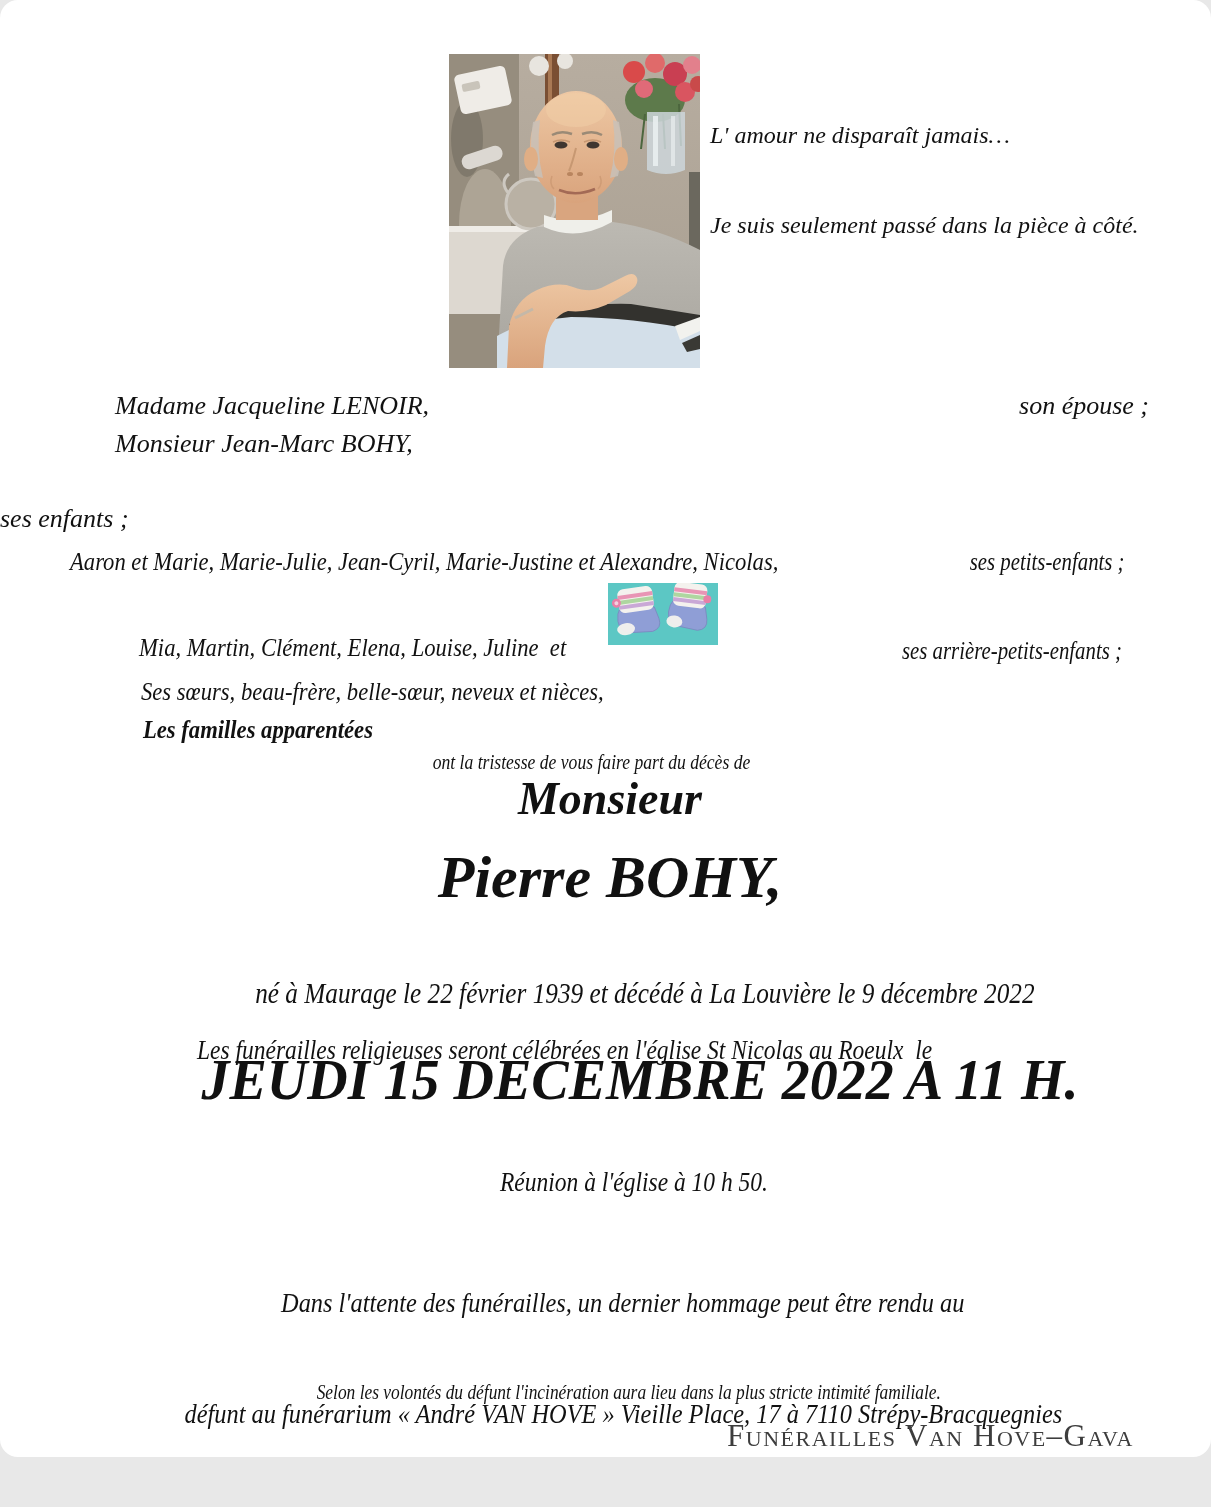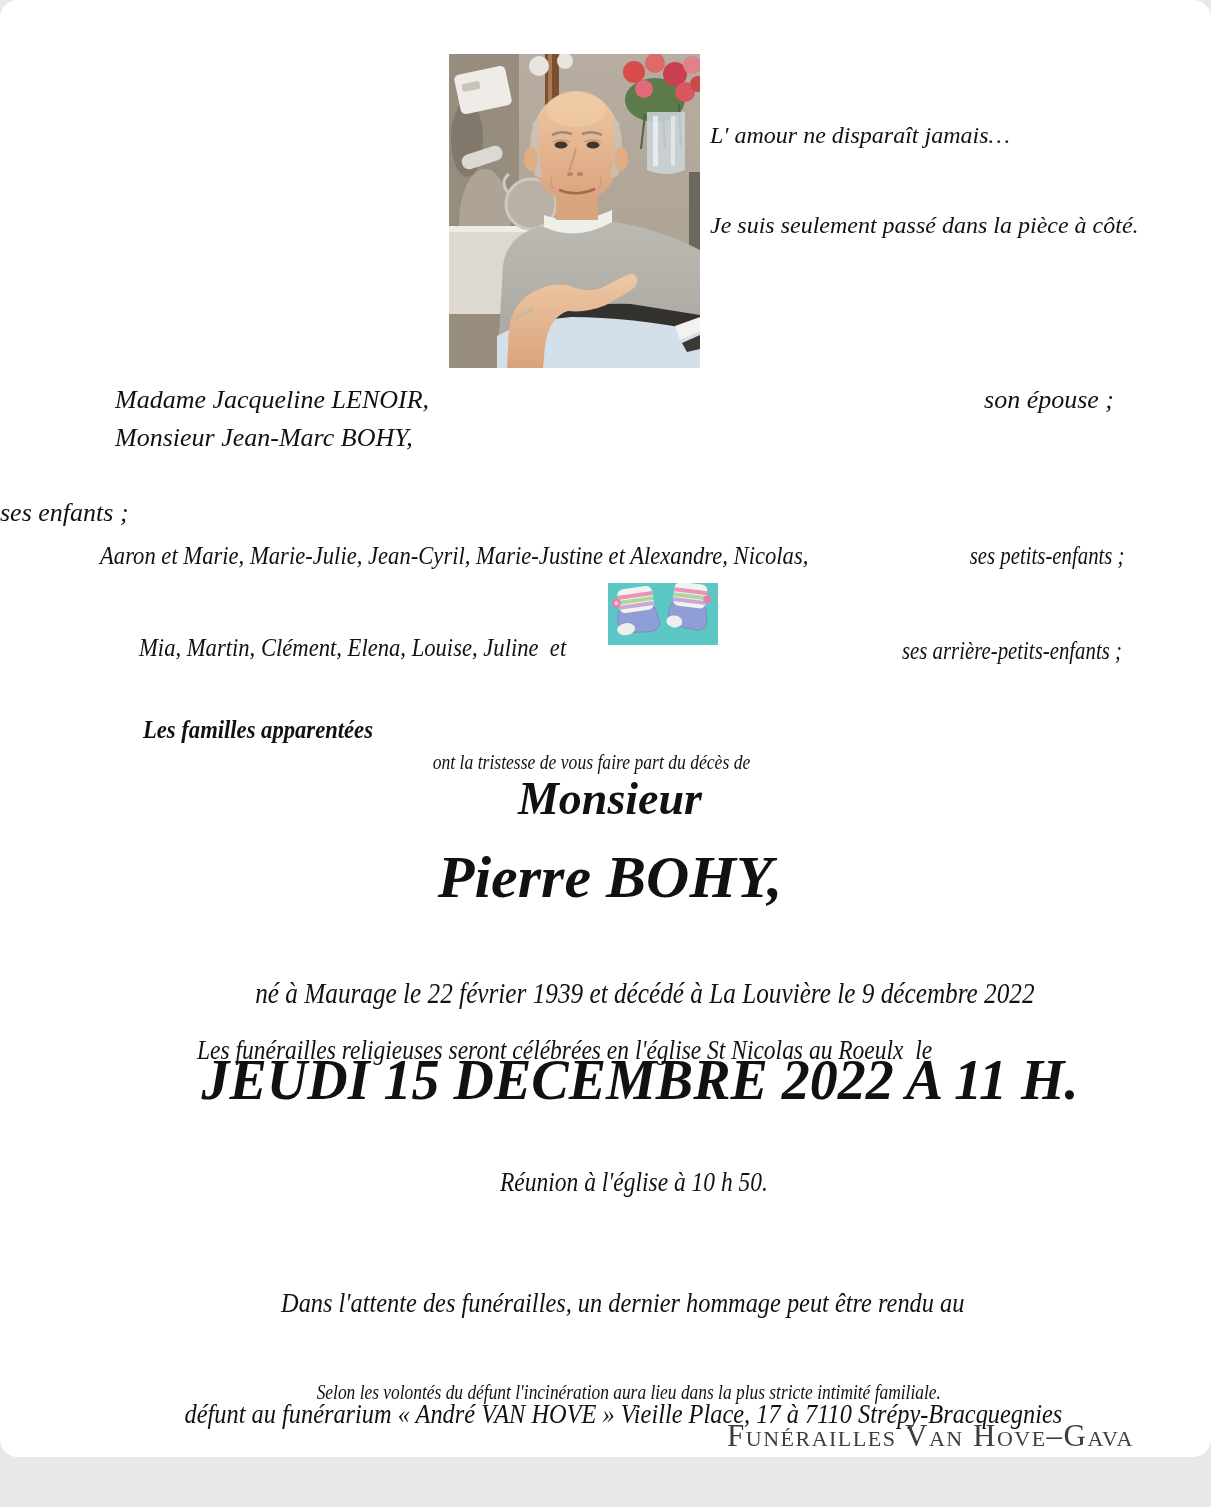--- a/index.html
+++ b/index.html
@@ -20,25 +20,25 @@
   .oc { transform-origin:center center; }
 
   
   .quote { top:60px; left:710px; width:500px; font-size:24px; line-height:30px; }
   .photo-box { position:absolute; top:54px; left:449px; width:251px; height:314px; }
   .photo-box svg { display:block; width:100%; height:100%; }
 
   
   .frow { position:absolute; left:0; width:1211px; height:34px; display:flex;
           justify-content:space-between; align-items:flex-start;
-          font-size:26px; font-style:italic; white-space:pre; }
+          font-size:26px; font-style:italic; white-space:pre;margin-top:6px; }
   .frow .lead { padding-left:115px; }
-  .frow .rel  { padding-right:97px; }
+  .frow .rel  { padding-right:62px; }
   .row-gc  { top:541px; }
-  .row-gc .lead { padding-left:100px; }
+  .row-gc .lead { padding-left:70px; }
   .row-gc .rel  { padding-right:86px; }
 
   .ggc-names { top:603px; left:113px; font-size:26px; }
   .booties-box { position:absolute; top:583px; left:608px; width:110px; height:62px; }
   .booties-box svg { display:block; width:100%; height:100%; }
   .ggc-rel { top:606px; right:89px; font-size:26px; }
 
   .relatives   { top:647px; left:115px; font-size:26px; }
   .rel-fams    { top:685px; left:117px; font-size:26px;font-weight:bold; }
 
@@ -184,20 +184,23 @@
         <rect x="12" y="15" width="33" height="4" fill="#aed6a0"></rect>
         <rect x="12" y="20" width="33" height="4" fill="#c9a8d6"></rect>
         <circle cx="46" cy="18" r="4" fill="#e87fa8"></circle>
       </g>
     </svg>
   </div>
   <div class="abs it ggc-rel">
     <span class="cnd2 or">ses arrière-petits-enfants ;</span>
   </div>
 
+  <div class="abs it relatives">
+    <span class="cnd ol">Ses sœurs, beau-frère, belle-sœur, neveux et nièces,</span>
+  </div>
   <div class="abs it rel-fams">
     <span class="cnd ol">Les familles apparentées</span>
   </div>
 
   <div class="cline it intro">
     <span class="cnd2 oc">ont la tristesse de vous faire part du décès de</span>
   </div>
   <div class="cline it civility">Monsieur</div>
   <div class="cline it deceased">Pierre BOHY,</div>
   <div class="cline it life">

